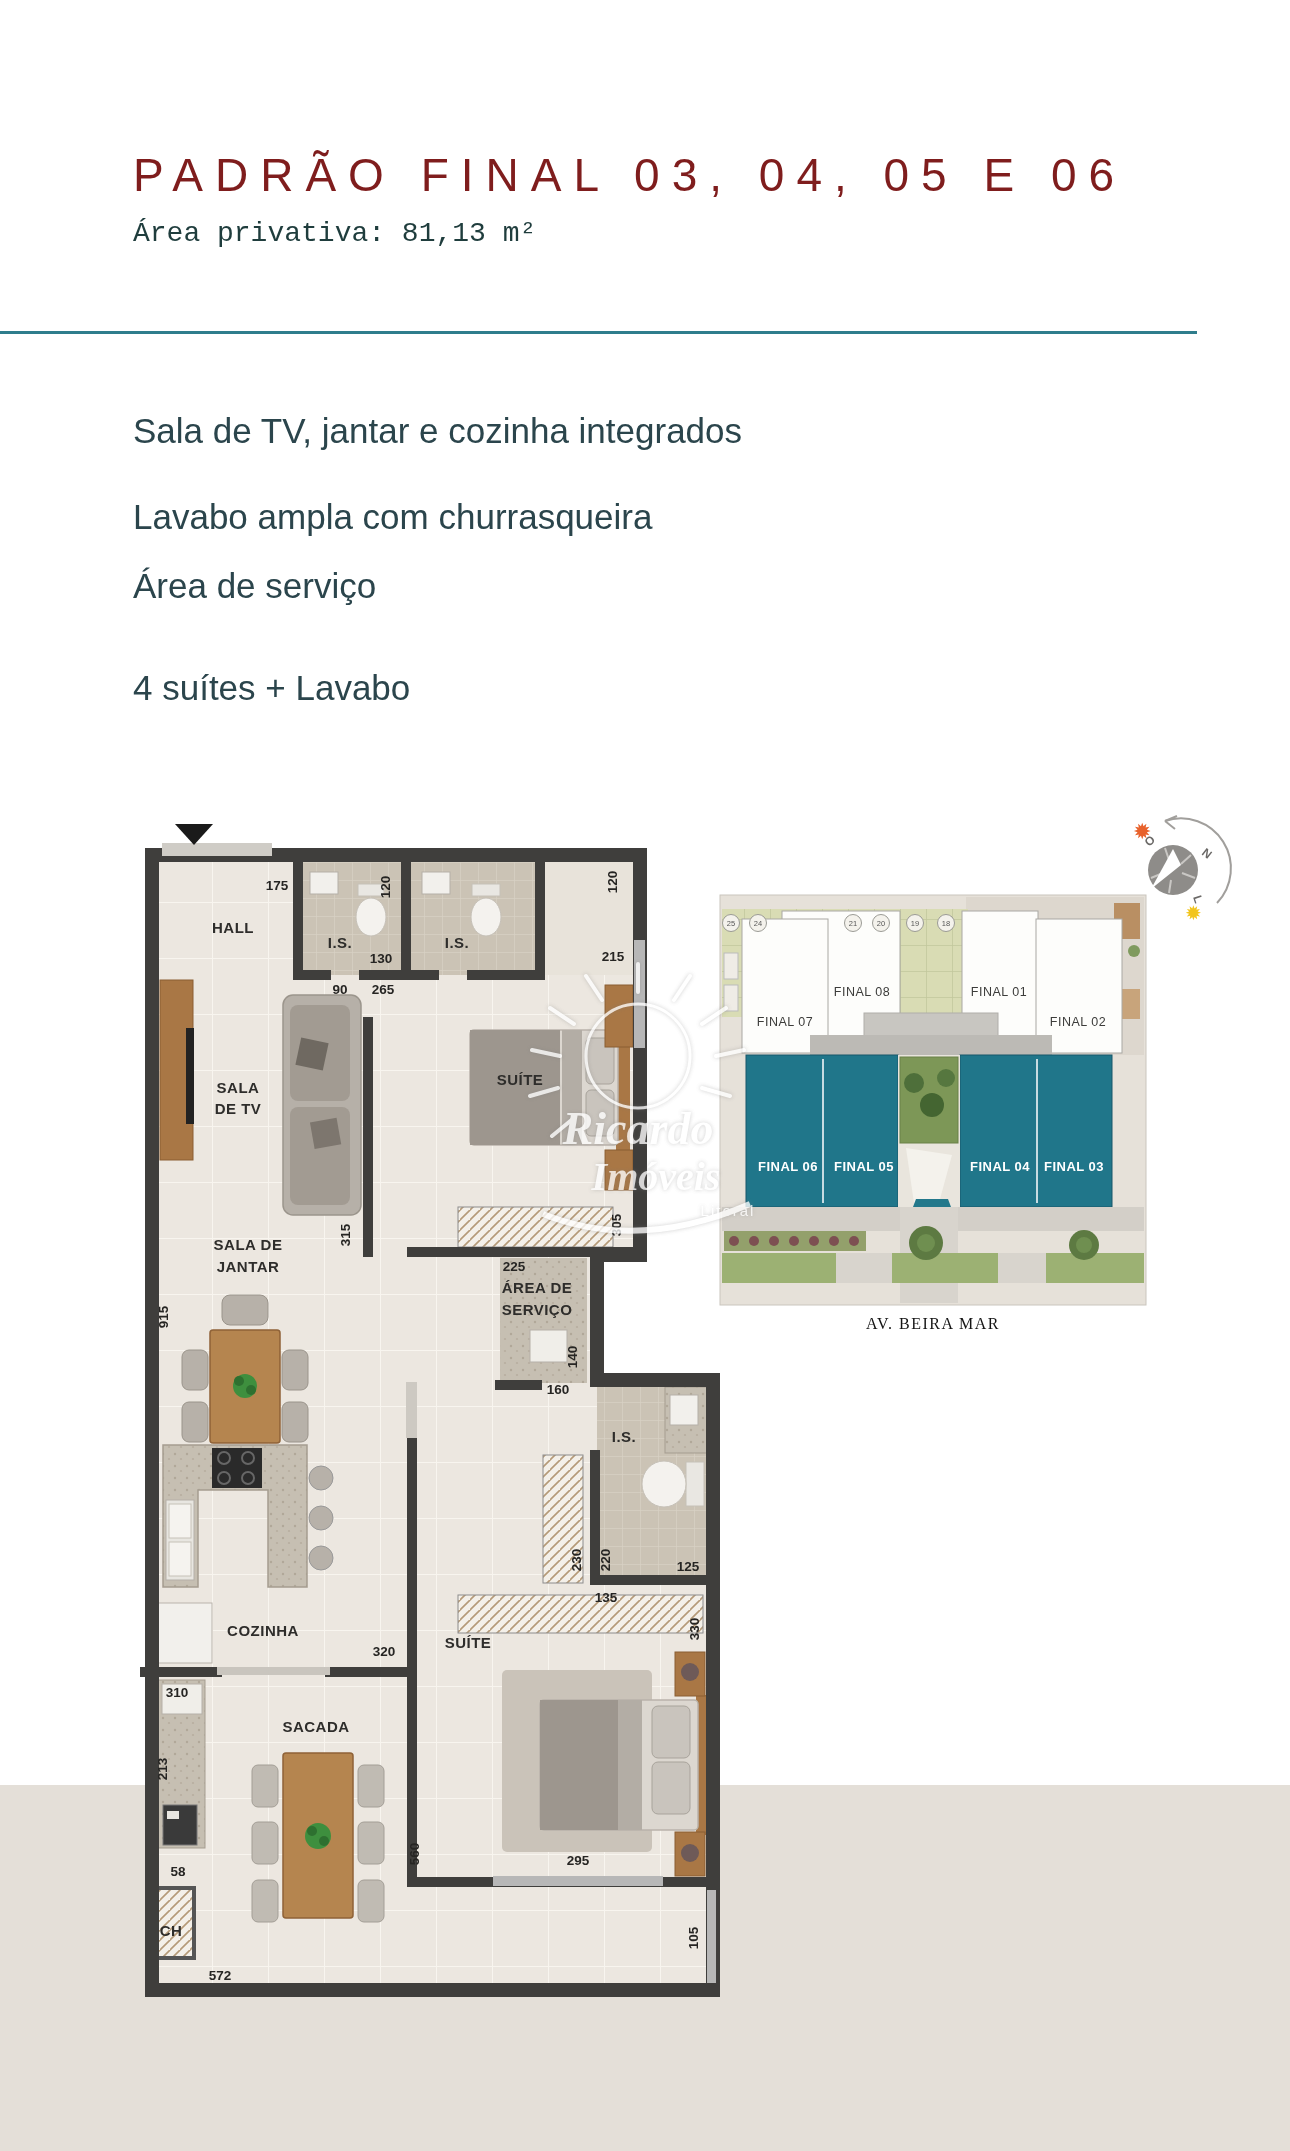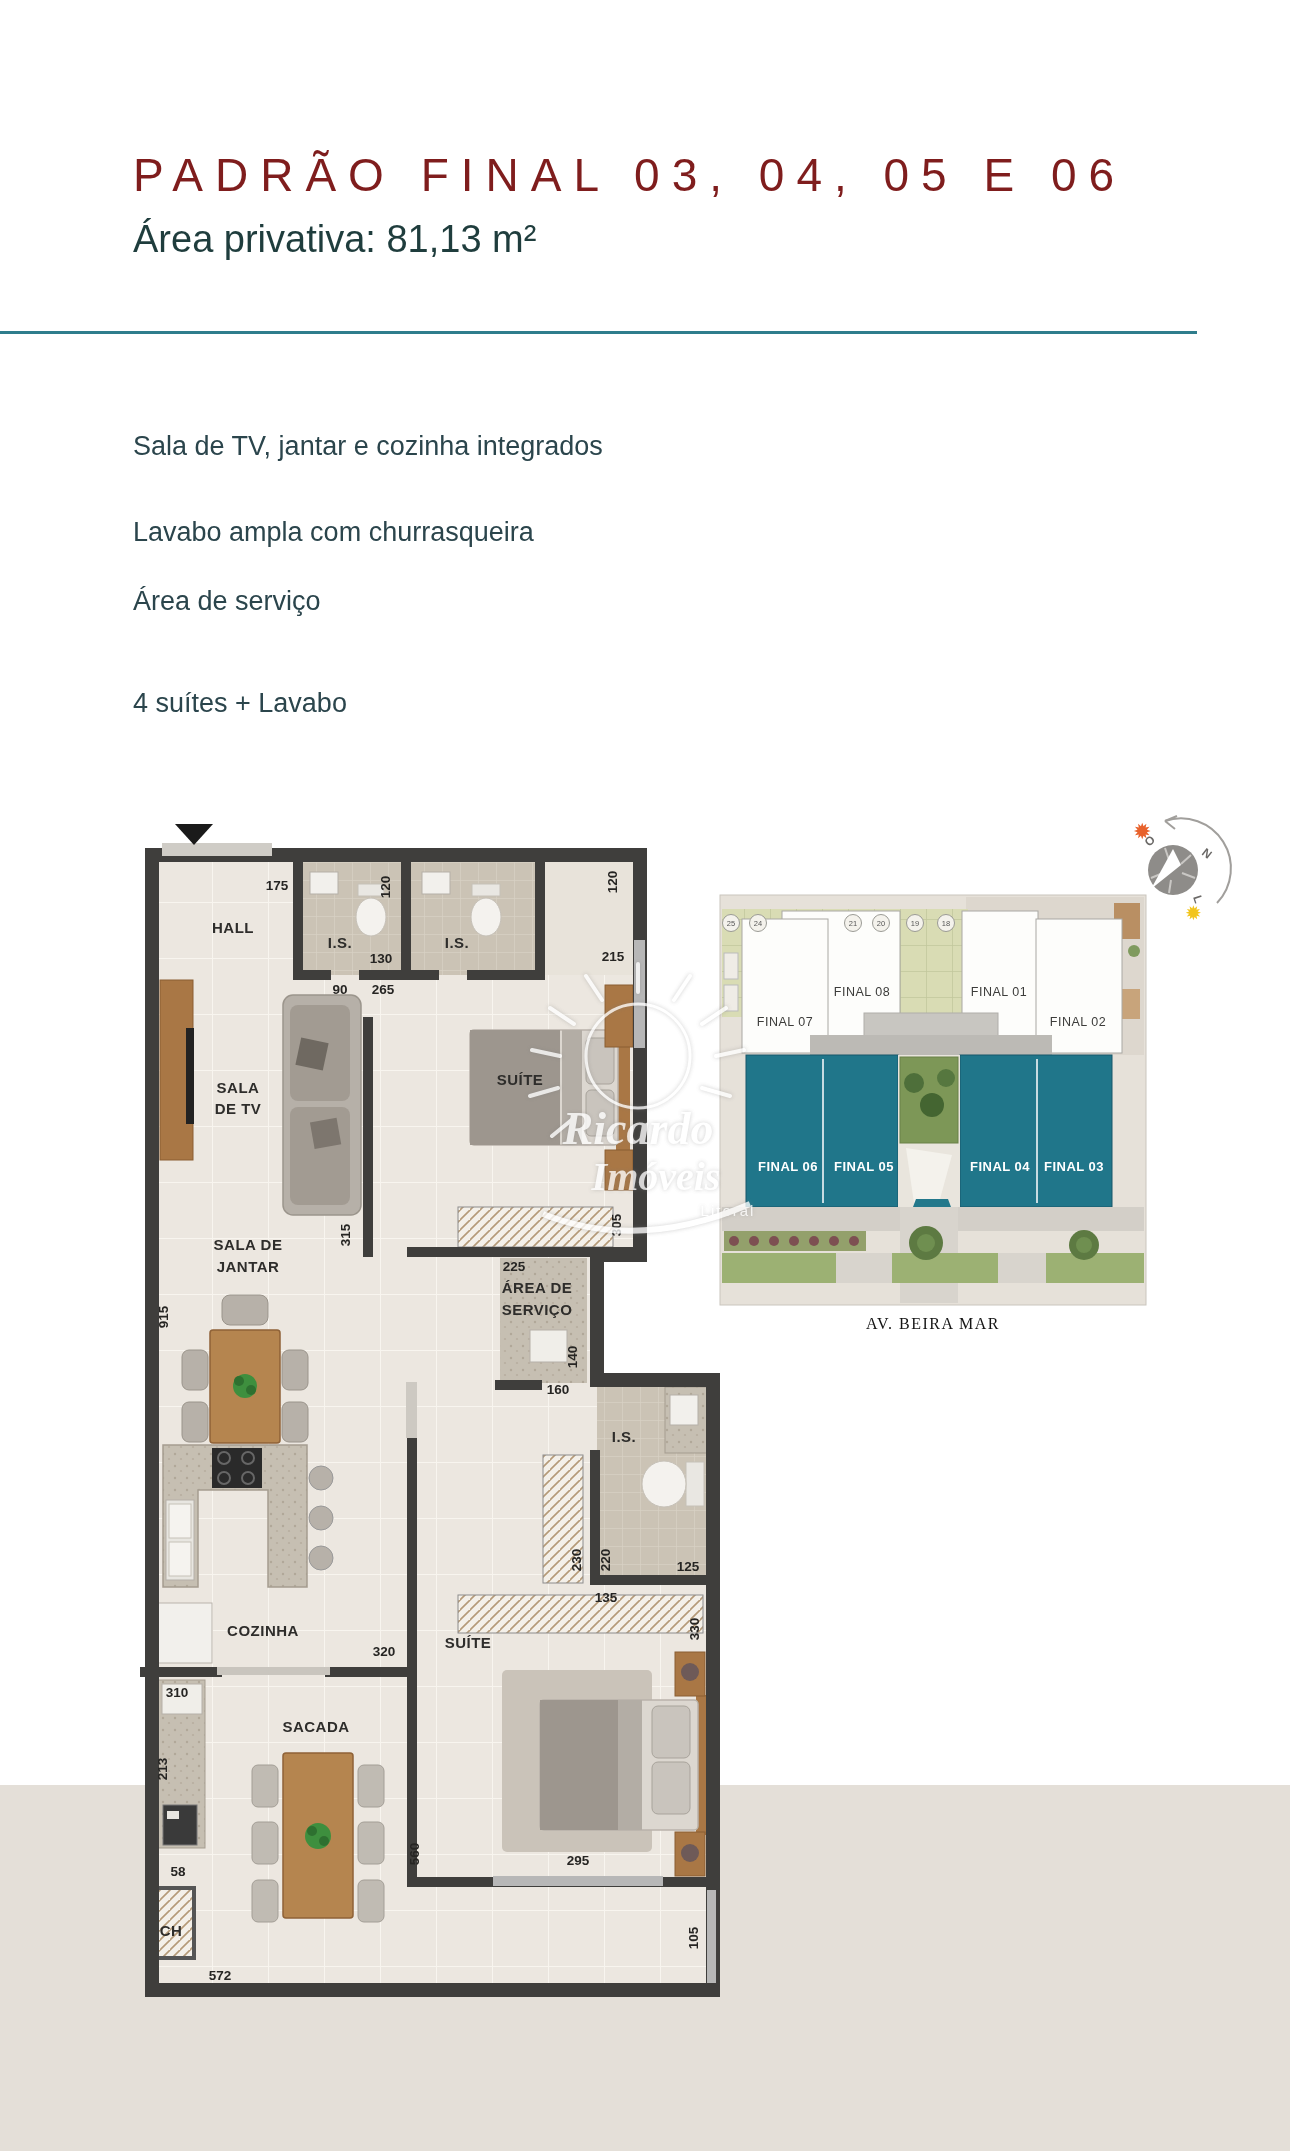--- a/index.html
+++ b/index.html
@@ -2,24 +2,24 @@
 <html><head>
 <meta charset="utf-8">
 <style>
   html,body{margin:0;padding:0;}
   body{width:1290px;height:2151px;position:relative;background:#ffffff;
        font-family:"Liberation Sans",sans-serif;overflow:hidden;}
   .abs{position:absolute;}
   #bg-bottom{left:0;top:1785px;width:1290px;height:366px;background:#e4dfd8;}
   #page-title{left:133px;top:148px;width:1120px;font-size:46px;font-weight:300;
       letter-spacing:12px;color:#7f1d1d;white-space:nowrap;}
-  #page-subtitle{left:133px;top:218px;font-family:Liberation Sans, sans-serif;
-      font-size:38px;color:#1f3d3d;}
+  #page-subtitle{left:133px;top:218px;font-family:Liberation Mono, monospace;
+      font-size:28px;color:#1f3d3d;}
   #divider{left:0;top:331px;width:1197px;height:3px;background:#2f7d8c;}
-  .feature{left:133px;font-size:27px;color:#2b454c;margin-top:20px;}
+  .feature{left:133px;font-size:35px;color:#2b454c;}
   #feat-1{top:411px;} #feat-2{top:497px;} #feat-3{top:566px;} #feat-4{top:668px;}
   #floor-plan-wrap{left:100px;top:790px;width:655px;height:1240px;}
   #site-plan-wrap{left:718px;top:893px;width:430px;height:414px;}
   #street-label{left:718px;top:1315px;width:430px;text-align:center;
       font-family:"Liberation Serif",serif;font-size:16px;letter-spacing:1.5px;color:#141414;}
   #compass-wrap{left:1125px;top:805px;width:120px;height:125px;}
   #watermark{left:488px;top:962px;width:315px;height:300px;opacity:.78;
       filter:drop-shadow(0 0 2px rgba(120,120,120,.45));pointer-events:none;}
   svg text{font-family:"Liberation Sans",sans-serif;}
   .room-label{font-weight:bold;font-size:15px;fill:#2e2d2b;letter-spacing:.5px;}

